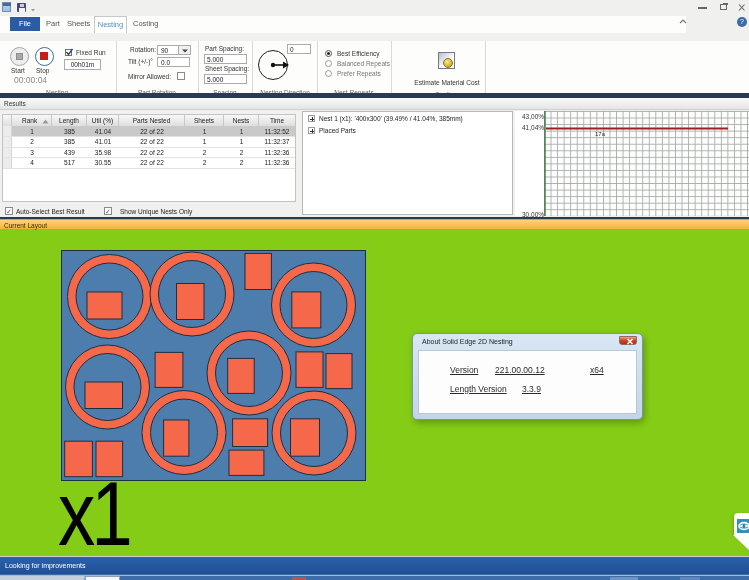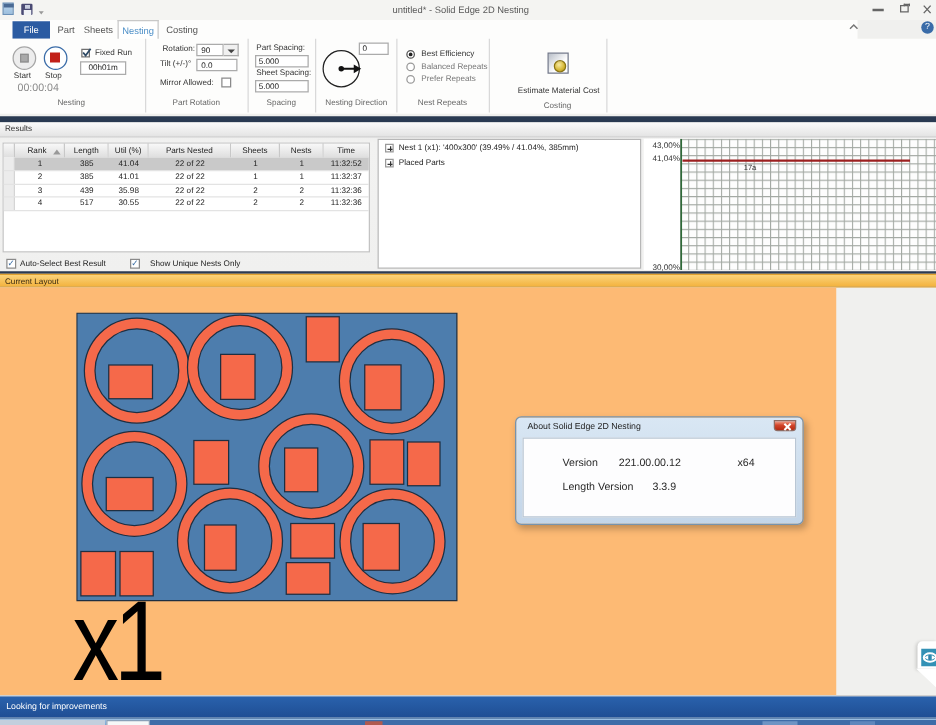--- a/index.html
+++ b/index.html
@@ -8,21 +8,21 @@
 .abs { position:absolute; }
 
 #titlebar { left:0; top:0; width:749px; height:16px; background:#f4f4f2; }
 #title-text { left:314px; top:3px; width:200px; font-size:7.5px; color:#5a5a5a; }
 
 #tabrow { left:0; top:16px; width:686px; height:17px; background:#fdfdfc; }
 #filebtn { left:10px; top:1px; width:30px; height:14px; background:#2b5ba2; color:#fff; font-size:7.5px; text-align:center; line-height:14px; }
 .tab { top:1px; height:14px; font-size:7.5px; color:#555; line-height:14px; }
 #tab-nesting { left:94px; top:0px; width:33px; height:17px; background:#fff; border:1px solid #c8c8c8; border-bottom:none; color:#4e90c8; text-align:center; line-height:15px; font-size:7.5px; }
 
-#ribbon { left:0; top:31px; width:749px; height:60px; background:#fdfdfc;text-decoration:underline; }
+#ribbon { left:0; top:41px; width:749px; height:60px; background:#fdfdfc;text-decoration:underline; }
 .vsep { top:0px; width:1px; height:59px; background:#d9d9d9; }
 .grouplabel { top:48px; font-size:6.5px; color:#666; width:80px; text-align:center; }
 .rlabel { font-size:6.5px; color:#333; }
 .tbox { background:#fff; border:1px solid #ababab; font-size:6.5px; color:#222; }
 
 #navyband { left:0; top:93px; width:749px; height:5px; background:#2a3a52; }
 
 #results { left:0; top:98px; width:749px; height:120px; background:linear-gradient(#e6e6e5,#f2f2f1 16px,#f0f0ef); }
 #resheader { left:0; top:0; width:749px; height:12px; background:linear-gradient(#fbfbfb,#e4e4e4); border-bottom:1px solid #cfcfcf; }
 #resheader span { position:absolute; left:4px; top:2px; font-size:6.5px; color:#333; }
@@ -31,39 +31,36 @@
 .td { position:absolute; height:11px; font-size:6.5px; color:#222; text-align:center; line-height:11px; }
 .rowline { position:absolute; left:0; width:292px; height:1px; background:#e3e3e3; }
 #tree { left:302px; top:13px; width:211px; height:104px; background:#fff; border:1px solid #b7b7b7; font-size:6.5px; color:#222; }
 #chartwrap { left:515px; top:13px; width:234px; height:105px; background:#fff; }
 .cblabel { position:absolute; font-size:6.5px; color:#333; }
 .cb { position:absolute; width:8px; height:8px; background:#fff; border:1px solid #8a8a8a; font-size:7px; line-height:8px; color:#3a6ea5; text-align:center; }
 
 #layoutbar { left:0; top:219px; width:749px; height:11px; background:linear-gradient(#fbd37a,#f3b33f); border-top:1px solid #e0a12f; border-bottom:1px solid #d89a2b; }
 #layoutbar span { position:absolute; left:4px; top:2px; font-size:6.5px; color:#3a2a10; }
 
-#canvas { left:0; top:230px; width:669px; height:326px; background:#fdba74; }
+#canvas { left:0; top:230px; width:749px; height:326px; background:#84cc16; }
 #x1 { left:58px; top:238px; line-height:1; font-size:91px; color:#000; letter-spacing:-5px; transform:scaleX(0.82); transform-origin:0 0; }
 
 #about { left:412px; top:333px; width:231px; height:87px; background:linear-gradient(#d9e7f4,#c3d5e8); border:1px solid #7793ad; border-radius:5px; box-shadow:2px 3px 6px rgba(0,0,0,0.25); }
 #about-inner { position:absolute; left:5px; top:16px; width:219px; height:64px; background:#fdfdfe; border:1px solid #b9c6d4; }
 #about-title { position:absolute; left:9px; top:4px; font-size:7px; color:#222; }
 #about-close { position:absolute; left:206px; top:2px; width:18px; height:9px; background:linear-gradient(#f3a08a,#d2452b 45%,#b52a12); border:1px solid #8e6a62; border-radius:0 0 3px 3px; color:#fff; font-size:7px; text-align:center; line-height:8px; }
-.about-text { position:absolute; font-size:8.5px; color:#2a2a2a; }
+.about-text { position:absolute; font-size:8.5px; color:#2a2a2a;text-decoration:underline; }
 
 #statusbar { left:0; top:556px; width:749px; height:18px; background:linear-gradient(#2a62ad,#1f4e94); border-top:1px solid #d0d0d0; }
 #statusbar span { position:absolute; left:5px; top:5px; font-size:7px; color:#fff; }
 #taskbar { left:0; top:574px; width:749px; height:6px; background:linear-gradient(#9ec1e4,#7aa6d4); border-top:1px solid #3d69a0; }
 </style>
 </head>
 <body>
 <div id="app">
-  <div class="abs" id="titlebar">
-    <div class="abs" id="title-text">untitled* - Solid Edge 2D Nesting</div>
-  </div>
   <div class="abs" id="tabrow">
     <div class="abs" id="filebtn">File</div>
     <div class="abs tab" style="left:46px;">Part</div>
     <div class="abs tab" style="left:67px;">Sheets</div>
     <div class="abs" id="tab-nesting">Nesting</div>
     <div class="abs tab" style="left:133px;">Costing</div>
   </div>
   <div class="abs" id="ribbon">
 
     <div class="abs vsep" style="left:116px;"></div>

